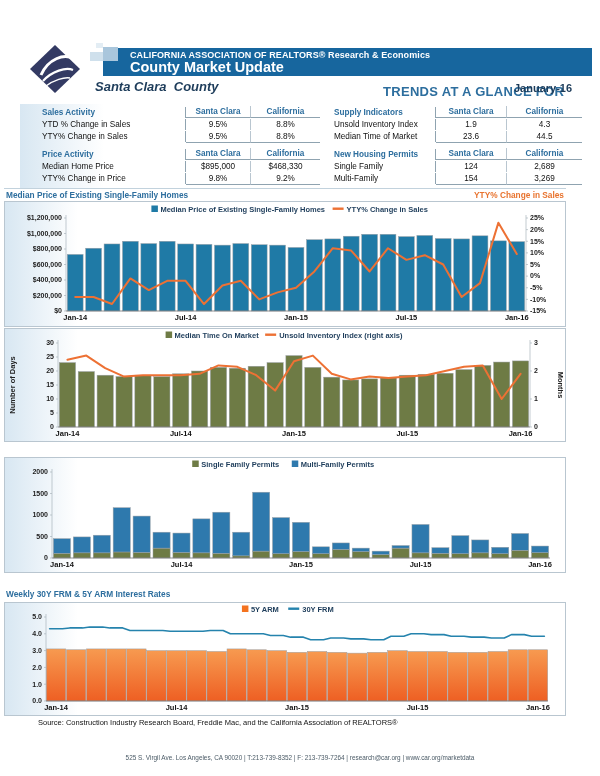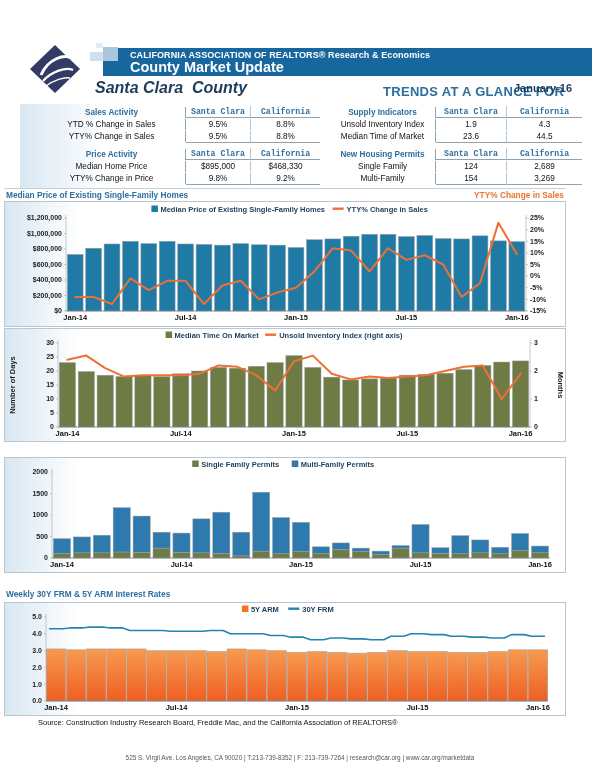--- a/index.html
+++ b/index.html
@@ -13,39 +13,39 @@
             display:flex;align-items:center;justify-content:center;}
   .step{position:absolute;}
   .s1{left:90px;top:11px;width:13px;height:9px;background:#cfe0ec;}
   .s2{left:103px;top:6px;width:15px;height:14px;background:#a9c6dc;}
   .s3{left:96px;top:2px;width:7px;height:5px;background:#e3edf4;}
   .bandext{position:absolute;left:103px;top:20px;width:15px;height:15px;background:#17669E;}
   .band{position:absolute;left:118px;top:7px;width:474px;height:28px;background:#17669E;
         color:#fff;padding:2px 0 0 12px;box-sizing:border-box;}
   .org{font-size:9px;font-weight:700;letter-spacing:.1px;}
   .band .title{font-size:14.5px;font-weight:700;line-height:15px;}
-  .county{position:absolute;left:95px;top:38px;font-size:16px;font-weight:700;font-style:italic;
+  .county{position:absolute;left:95px;top:38px;font-size:13px;font-weight:700;font-style:italic;
           color:#1d3c5a;white-space:pre;}
   .trends{position:absolute;left:383px;top:43px;font-size:13px;font-weight:700;color:#2d6e9e;letter-spacing:.3px;}
   .period{position:absolute;left:514px;top:41px;font-size:11px;font-weight:700;color:#1d3c5a;}
 
   
   .tables{position:absolute;left:20px;top:96px;width:562px;height:84px;
           background:linear-gradient(90deg,#d8e7f2,#fff 15%);}
   .mini-table{position:absolute;display:grid;grid-auto-rows:12.4px;align-items:center;}
   .t-left{grid-template-columns:148px 64px 70px;}
   .t-right{grid-template-columns:106px 70px 76px;}
   .pos-a{left:18px;top:2px;}  .pos-c{left:18px;top:44px;}
   .pos-b{left:310px;top:2px;} .pos-d{left:310px;top:44px;}
   .mini-table div{box-sizing:border-box;font-size:8.2px;line-height:11px;padding:0 4px;}
   .mini-table .th{color:#2d6e9e;font-weight:700;}
-  .mini-table .lbl{text-align:center;border-right:1px solid #8fa3b0;}
+  .mini-table .lbl{text-align:left;border-right:1px solid #8fa3b0;}
   .mini-table .val{text-align:center;}
   .mini-table .c3{border-left:1px solid #b9c6d0;}
-  .mini-table .th.c2,.mini-table .th.c3{border-bottom:1px solid #8fa3b0;font-family:Liberation Mono, monospace;}
+  .mini-table .th.c2,.mini-table .th.c3{border-bottom:1px solid #8fa3b0;}
   .mini-table .last{border-bottom:1px solid #8fa3b0;}
 
   
   .sec{position:absolute;left:4px;width:562px;}
   #s1{top:180px;} #s2{top:320px;} #s3{top:449px;} #s4{top:581px;}
   .trow{height:13px;display:flex;justify-content:space-between;padding:0 2px;box-sizing:border-box;}
   #s1 .trow{border-top:1px solid #c2d2dd;padding-top:1px;}
   .tl{font-size:8.3px;font-weight:700;color:#2d6e9e;}
   .tr{font-size:8.3px;font-weight:700;color:#E8732E;}
   .cbox{border:1px solid #b9c6d0;background:linear-gradient(90deg,#d8e7f2,#fff 13%);}

